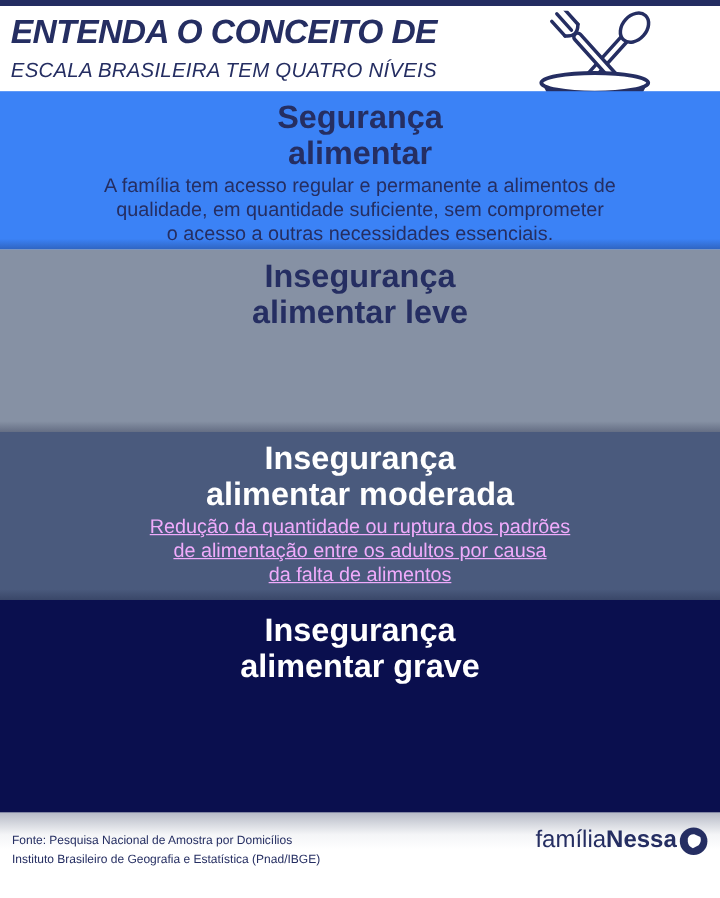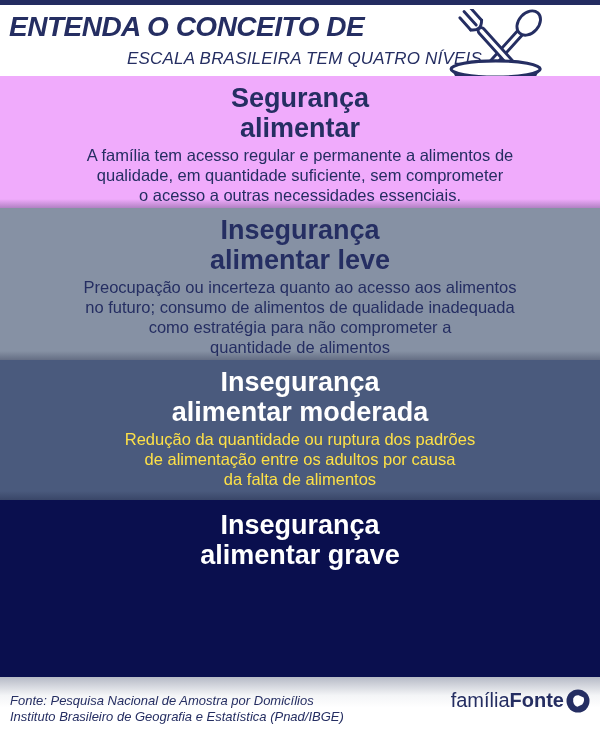--- a/index.html
+++ b/index.html
@@ -4,38 +4,38 @@
 <style>
   * { margin:0; padding:0; box-sizing:border-box; }
   body { font-family:"Liberation Sans","DejaVu Sans",sans-serif; background:#fff; }
   .page { position:relative; width:600px; height:748px; overflow:hidden; background:#fff; }
 
   .topbar { height:5px; background:#232c61; width:100%; }
 
   .header { position:relative; height:71px; background:#fff; padding:6px 0 0 9px;font-style:italic; }
   .title1 { font-size:28px; font-weight:700; color:#252e62; letter-spacing:-0.5px; line-height:32px; }
   .title2 { font-size:29px; font-weight:400; color:#252e62; letter-spacing:0.5px; line-height:32px; }
-  .subtitle { font-size:17px; font-weight:400; color:#252e62; letter-spacing:0.2px; margin-top:6px;text-align:center; }
+  .subtitle { font-size:17px; font-weight:400; color:#252e62; letter-spacing:0.2px; margin-top:6px; }
   .header-icon { position:absolute; top:4px; right:12px; width:152px; height:100px; }
 
   .band { position:relative; text-align:center; }
   .band.shade::after { content:""; position:absolute; left:0; right:0; bottom:0; height:9px;
     background:linear-gradient(rgba(15,20,50,0), rgba(15,20,50,0.28)); pointer-events:none; }
   .band-title { font-size:27px; font-weight:700; line-height:30px; white-space:pre-line; padding-top:7px; }
   .band-desc { font-size:16.5px; line-height:20px; white-space:pre-line; margin-top:2px; }
 
   .band1 { height:132px; }
   .band2 { height:152px; }
   .band3 { height:140px; }
   .band4 { height:177px; }
   .band4 .band-title { padding-top:10px; }
 
   .footer { height:41px; background:linear-gradient(180deg,#b6bac6 0%,#f4f5f7 45%,#ffffff 75%);
     display:flex; align-items:center; justify-content:space-between; padding:6px 10px 0 10px; }
-  .source { font-style:italic; font-size:13px; line-height:16px; color:#252e62; white-space:pre-line;margin-top:17px; }
+  .source { font-size:10px; line-height:16px; color:#252e62; white-space:pre-line;margin-top:17px; }
   .logo { display:flex; align-items:center; }
   .logo-agencia { font-size:20px; font-weight:400; color:#252e62; }
   .logo-brasil { font-size:20px; font-weight:700; color:#252e62; }
   .logo-globe { width:24px; height:24px; margin-left:2px; }
 </style>
 </head>
 <body>
 
 <div class="page">
 
@@ -63,56 +63,52 @@
         <line x1="8" y1="-44" x2="8" y2="-26"></line>
         <path d="M-8,-26 Q0,-17 8,-26"></path>
         <rect x="-3.5" y="-21" width="7" height="58" rx="3.5" fill="#ffffff"></rect>
       </g>
 
       <path d="M14,67 L27,93 Q62,101 97,93 L110,67 Z" fill="#252e62"></path>
       <ellipse cx="62" cy="66" rx="49" ry="9" fill="#ffffff" stroke="#252e62" stroke-width="3.5"></ellipse>
     </svg>
   </div>
 
-  <div class="band band1 shade" style="background-color: #f0abfc;">
+  <div class="band band1 shade" style="background-color: #3b82f6;">
     <div class="band-title" style="color: rgb(37, 46, 98);">Segurança
 alimentar</div>
     <div class="band-desc" style="color: rgb(37, 46, 98);">A família tem acesso regular e permanente a alimentos de
 qualidade, em quantidade suficiente, sem comprometer
 o acesso a outras necessidades essenciais.</div>
   </div>
 
   <div class="band band2 shade" style="background-color: rgb(134, 145, 164);">
     <div class="band-title" style="color: rgb(37, 46, 98);">Insegurança
 alimentar leve</div>
-    <div class="band-desc" style="color: rgb(37, 46, 98);">Preocupação ou incerteza quanto ao acesso aos alimentos
-no futuro; consumo de alimentos de qualidade inadequada
-como estratégia para não comprometer a
-quantidade de alimentos</div>
   </div>
 
   <div class="band band3 shade" style="background-color: rgb(74, 90, 125);">
     <div class="band-title" style="color: rgb(255, 255, 255);">Insegurança
 alimentar moderada</div>
-    <div class="band-desc" style="color: #fde047;">Redução da quantidade ou ruptura dos padrões
+    <div class="band-desc" style="color: #f0abfc; text-decoration: underline;">Redução da quantidade ou ruptura dos padrões
 de alimentação entre os adultos por causa
 da falta de alimentos</div>
   </div>
 
   <div class="band band4" style="background-color: rgb(10, 15, 78);">
     <div class="band-title" style="color: rgb(255, 255, 255);">Insegurança
 alimentar grave</div>
   </div>
 
   <div class="footer">
     <div class="source">Fonte: Pesquisa Nacional de Amostra por Domicílios
 Instituto Brasileiro de Geografia e Estatística (Pnad/IBGE)</div>
     <div class="logo">
       <span class="logo-agencia">família</span>
-        <span class="logo-brasil">Fonte</span>
+        <span class="logo-brasil">Nessa</span>
       <svg class="logo-globe" viewBox="0 0 24 24" xmlns="http://www.w3.org/2000/svg">
         <circle cx="12" cy="12" r="11.5" fill="#252e62"></circle>
         <path d="M7.2,9.6 Q8.6,5.8 12.6,6.2 L17.6,8.6 Q19.0,12.4 16.2,15.4 L11.4,17.8 Q7.6,16.2 7.2,12.4 Z" fill="#ffffff"></path>
       </svg>
     </div>
   </div>
 
 </div>
 
 </body></html>

